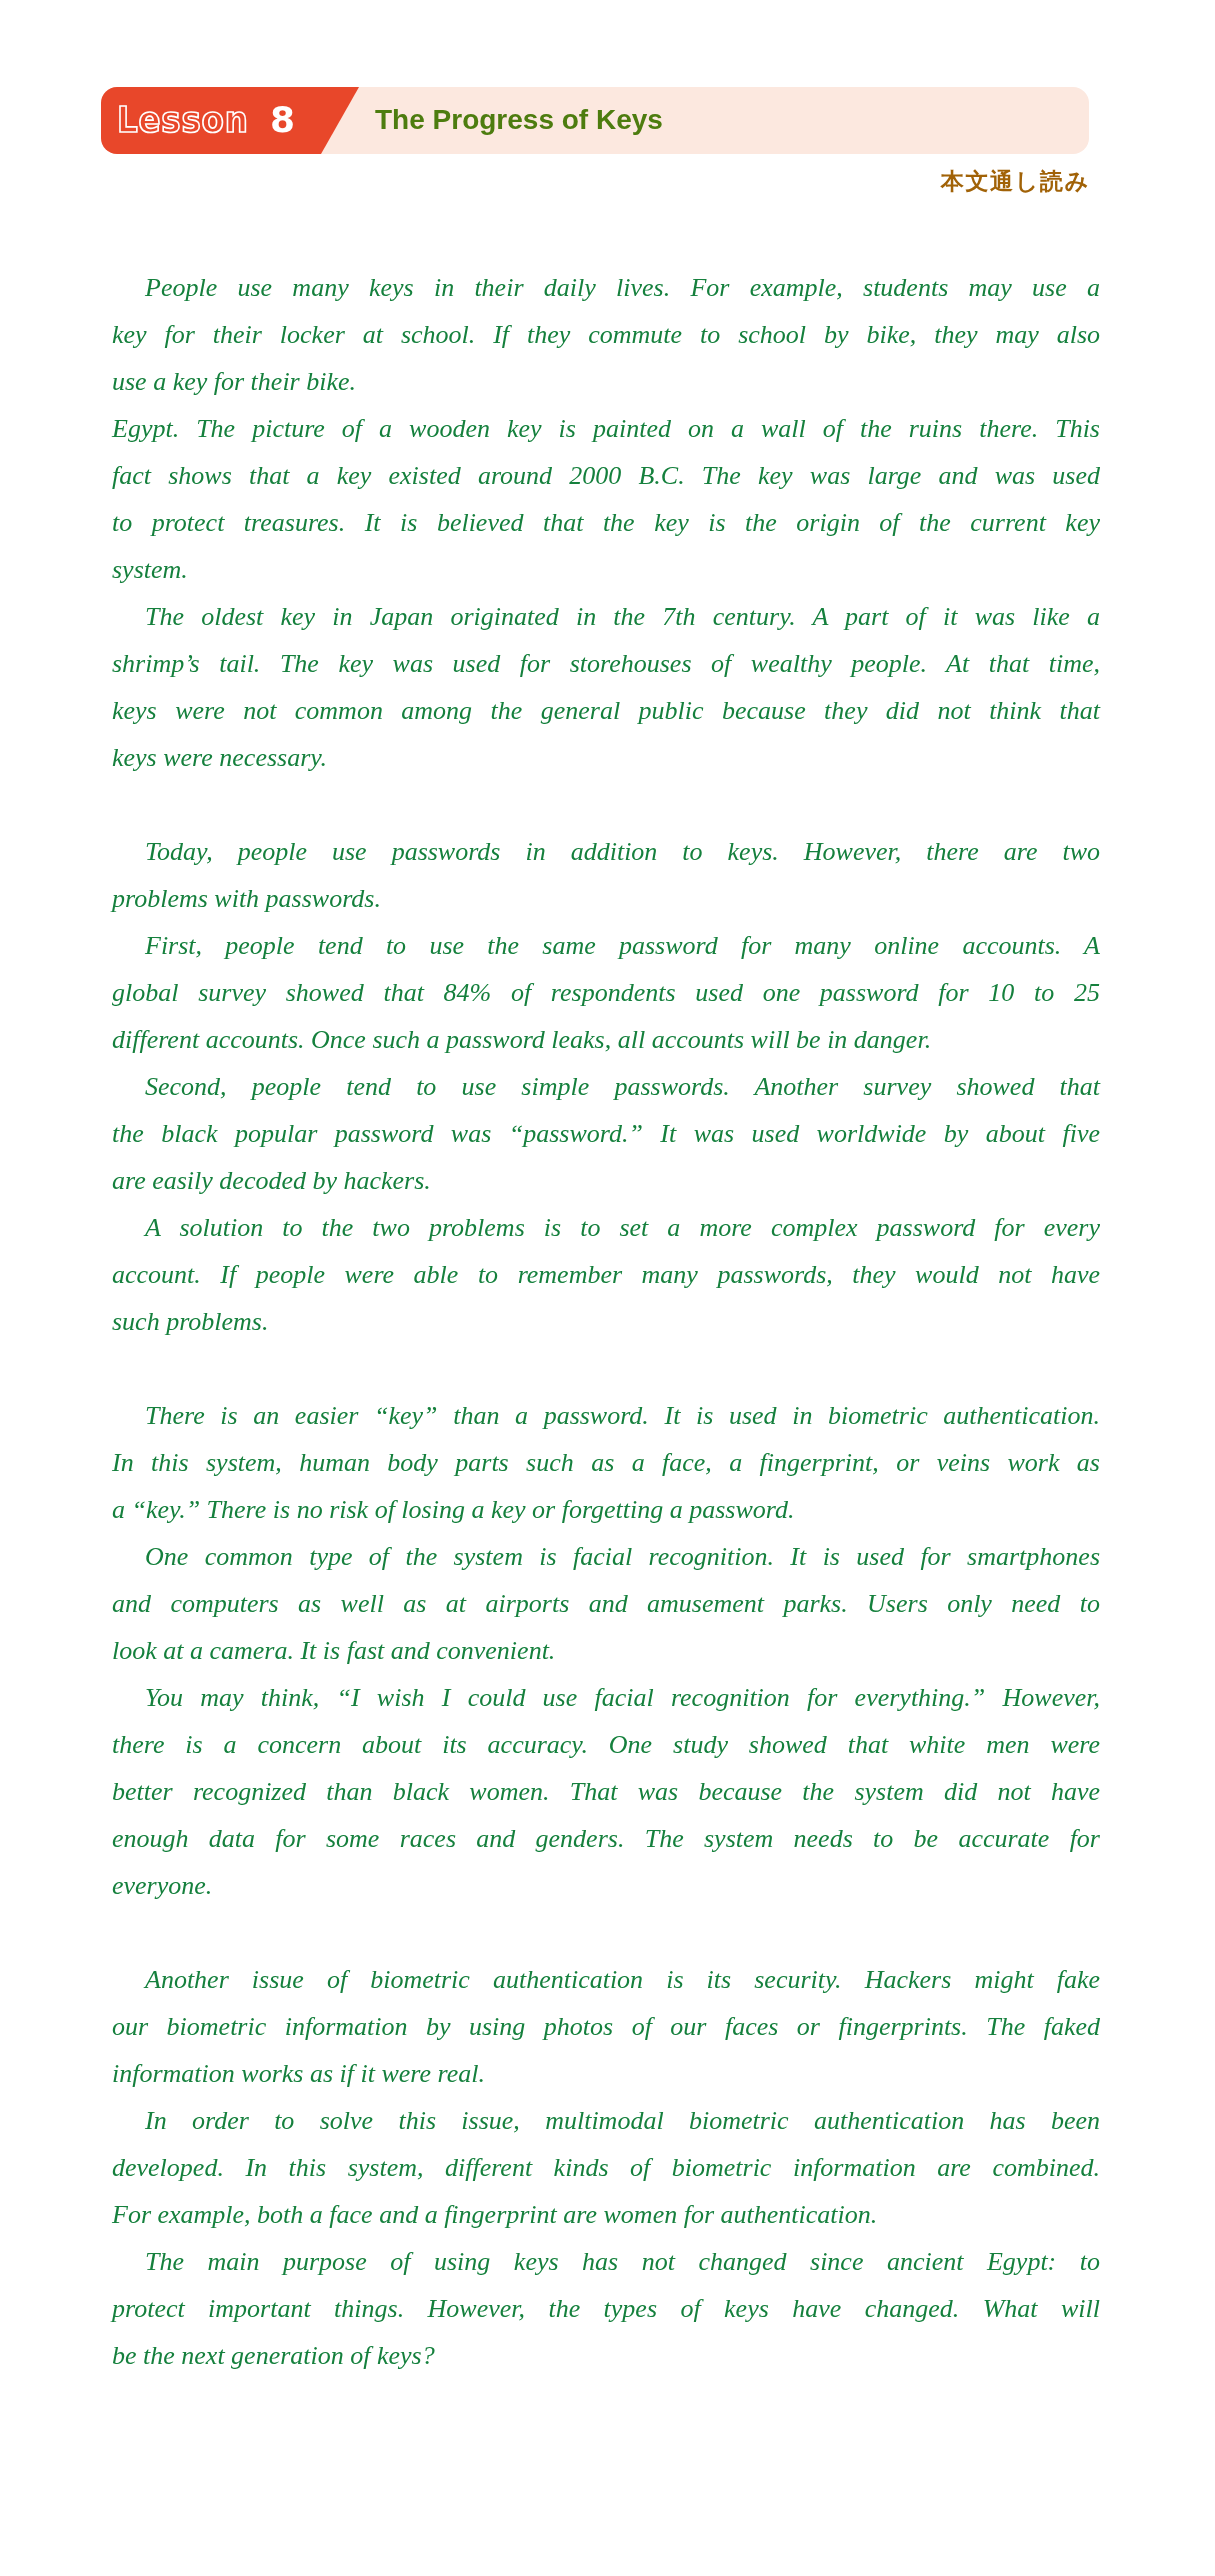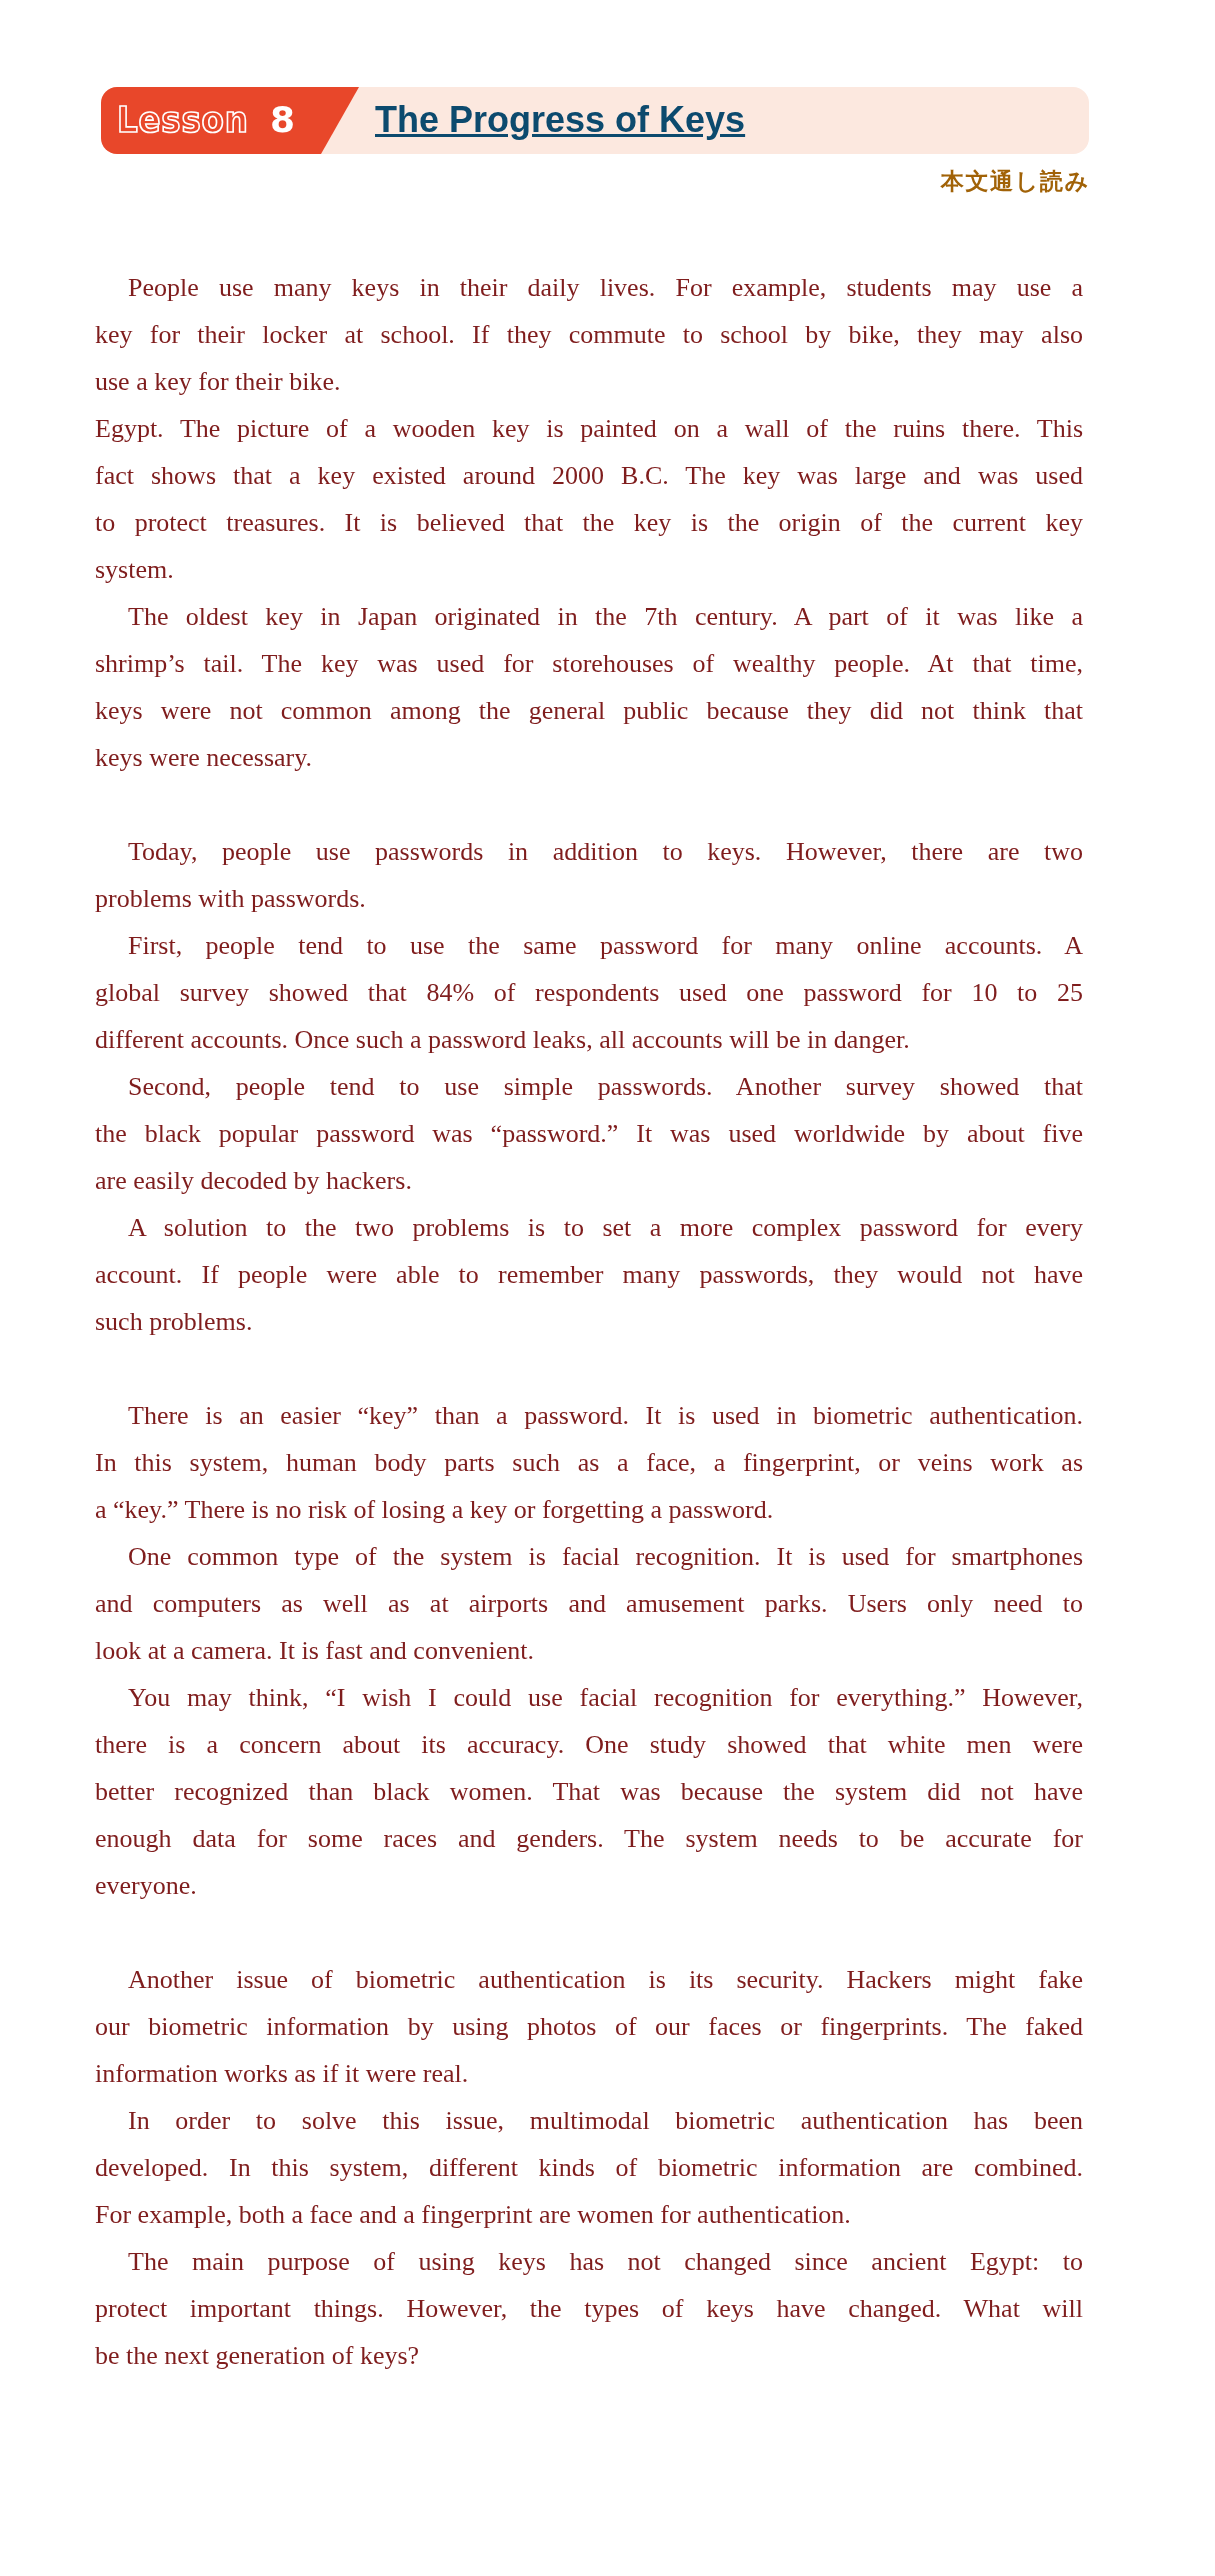--- a/index.html
+++ b/index.html
@@ -21,31 +21,32 @@
     transform: scaleX(0.93); transform-origin: left center;
   }
   .lesson-num {
     position: absolute; left: 169px; top: 6.8px;
     font-family: "DejaVu Sans", sans-serif; font-weight: bold;
     font-size: 36px; line-height: 52px; color: #ffffff;
   }
   .title {
     position: absolute; left: 274px; top: 14.4px;
     font-family: "Liberation Sans", sans-serif; font-weight: bold;
-    font-size: 36px; line-height: 37px; color: #0c4a6e; text-decoration: underline;
+    font-size: 28px; line-height: 37px; color: #4d7c0f;
   }
   .subtitle {
     position: absolute; right: 125px; top: 166px;
     font-family: "DejaVu Sans", sans-serif; font-weight: bold;
     font-size: 23px; line-height: 30px; color: #a16207; letter-spacing: 1.7px;
   }
   .body-text {
-    position: absolute; left: 95px; top: 264px; width: 988px;
+    position: absolute; left: 112px; top: 264px; width: 988px;
     font-family: "Liberation Serif", serif; font-size: 26px;
-    color: #7f1d1d;
+    color: #15803d;
+    font-style: italic;
   }
   .line {
     height: 47px; line-height: 47px; white-space: nowrap;
     text-align: justify; text-align-last: justify; overflow: visible;
   }
   .line.last { text-align: center; text-align-last: left; }
   .line.indent { padding-left: 33px; }
   .blank { height: 47px; }
 </style>
 </head>

